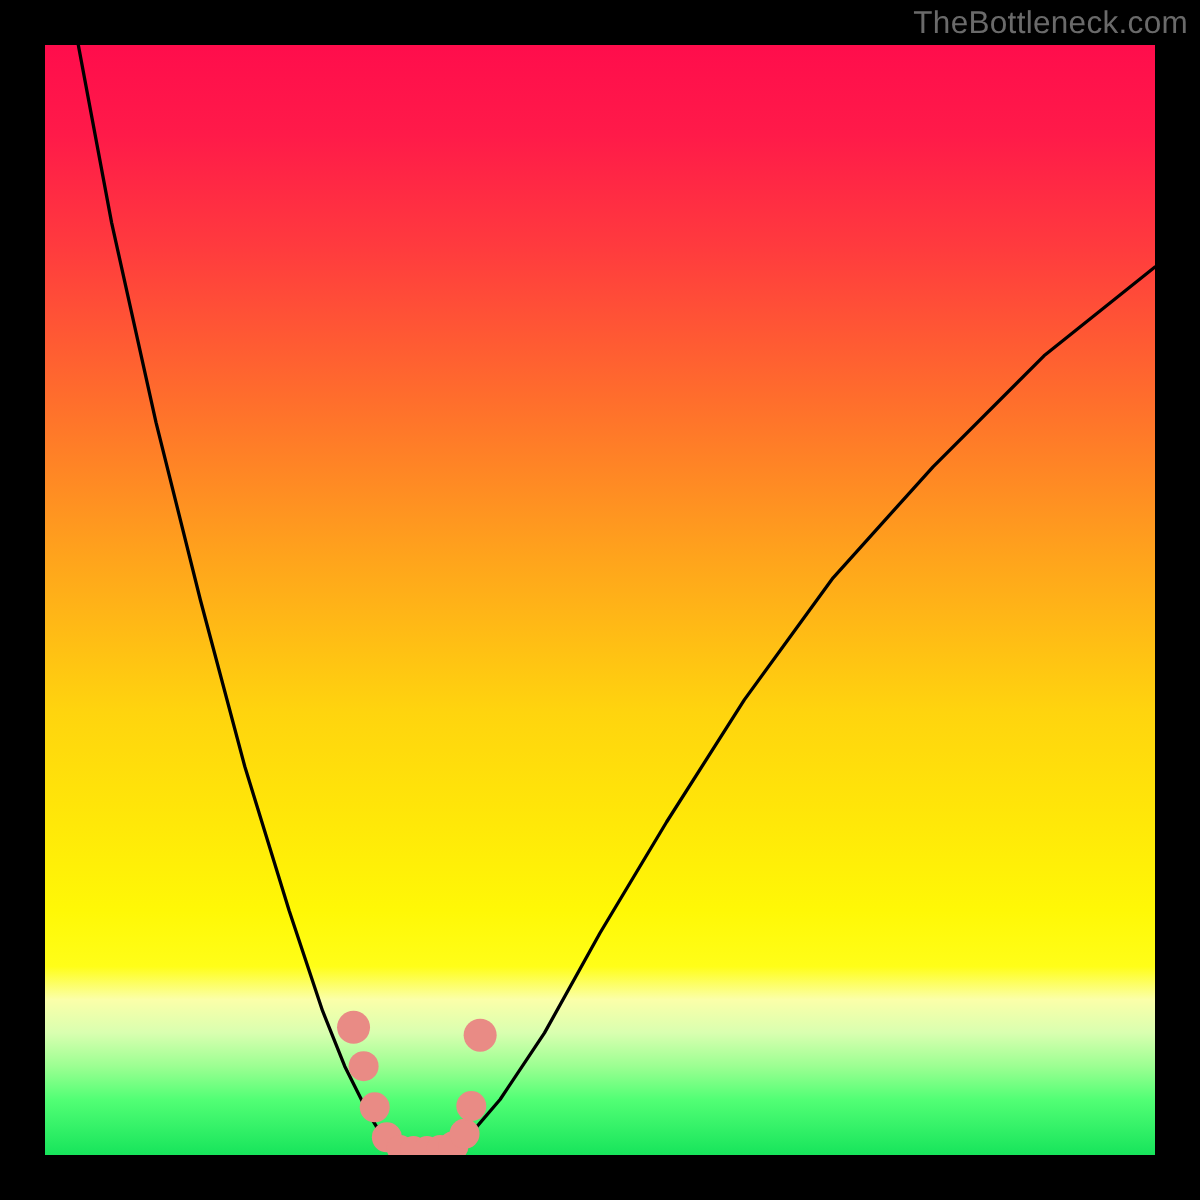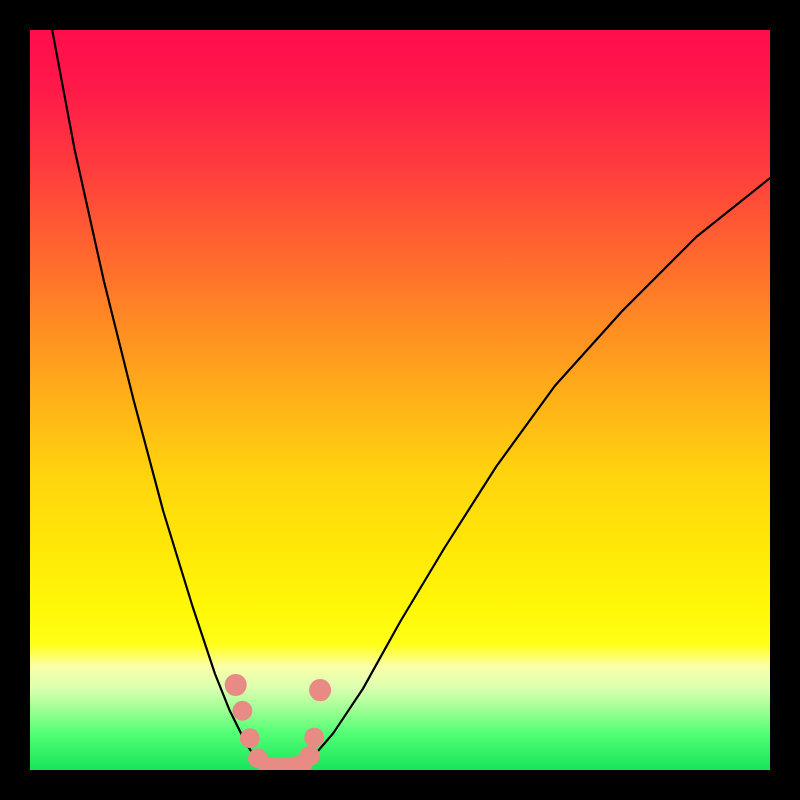--- a/index.html
+++ b/index.html
@@ -59,20 +59,21 @@
     letter-spacing: 0.2px;
     font-weight: 500;
     user-select: none;
   }
 </style>
 </head>
 <body>
 
 <div class="frame">
 
+  <div class="watermark">TheBottleneck.com</div>
 
   <div class="plot-area">
     <div class="gradient"></div>
 
     <svg class="curve-svg" viewBox="0 0 740 740" preserveAspectRatio="none">
       <g>
         <polyline id="poly-left" fill="none" stroke="#000" stroke-width="2.2" stroke-linecap="round" stroke-linejoin="round" points="22.2,0.0 44.4,118.4 74.0,251.6 103.6,370.0 133.2,481.0 162.8,577.2 185.0,643.8 199.8,680.8 214.6,710.4 225.7,728.9 236.8,740.0"></polyline>
         <polyline id="poly-right" fill="none" stroke="#000" stroke-width="2.2" stroke-linecap="round" stroke-linejoin="round" points="266.4,740.0 281.2,728.9 303.4,703.0 333.0,658.6 370.0,592.0 414.4,518.0 466.2,436.6 525.4,355.2 592.0,281.2 666.0,207.2 740.0,148.0"></polyline>
       </g>
       <g id="marker-group">

